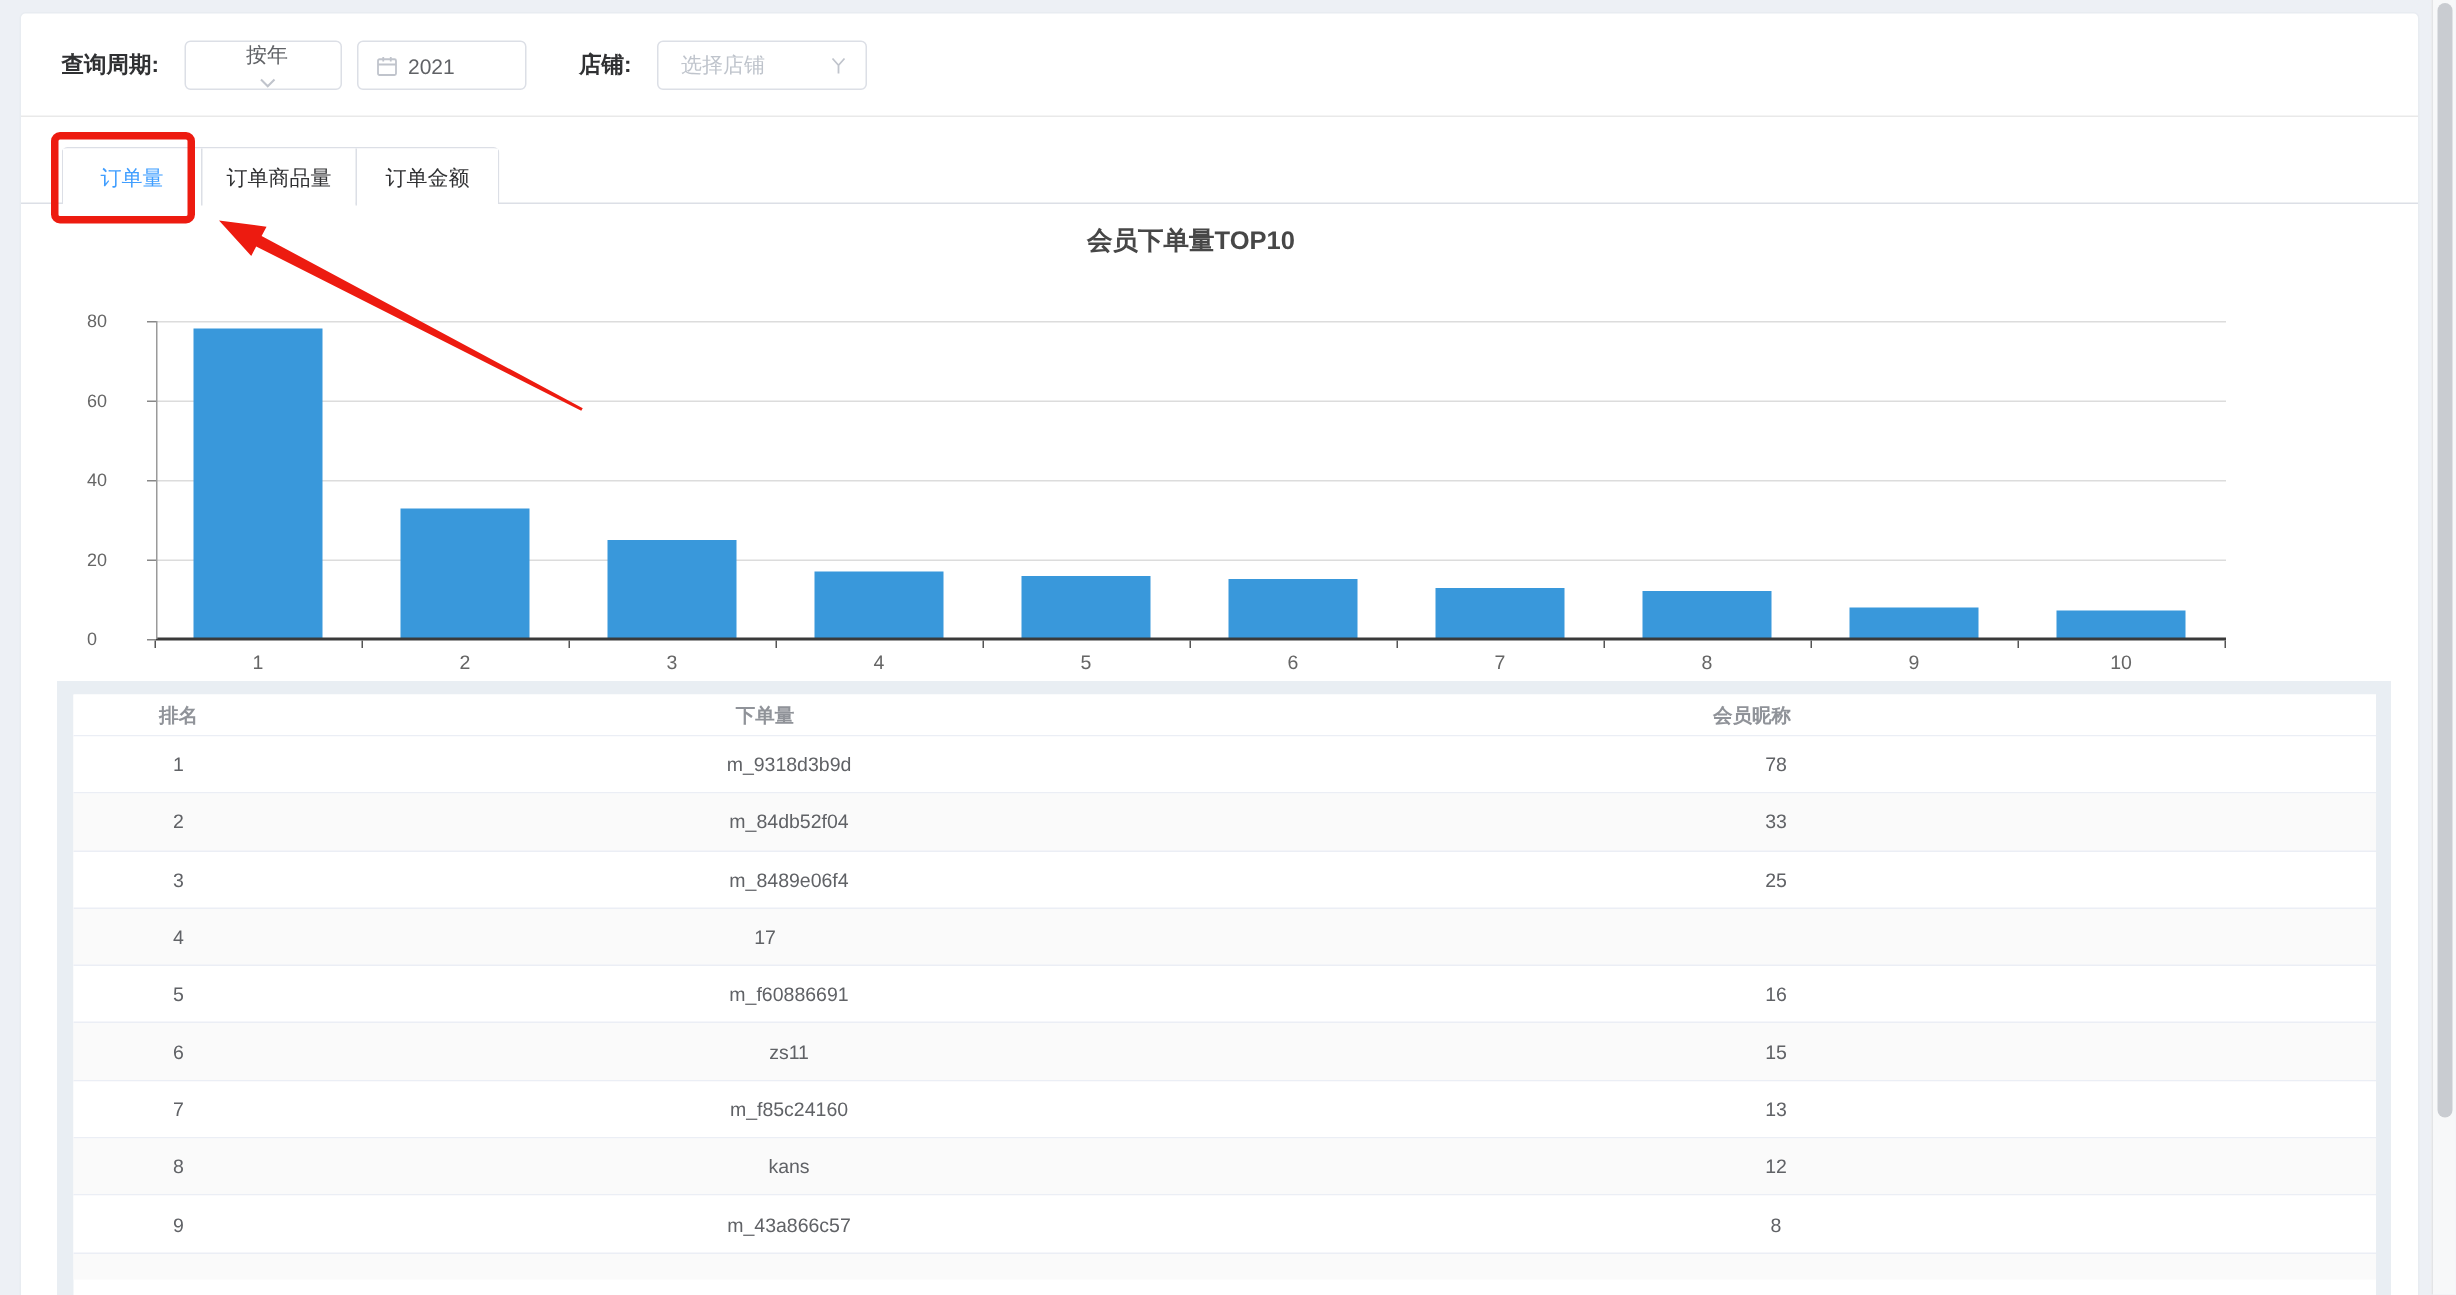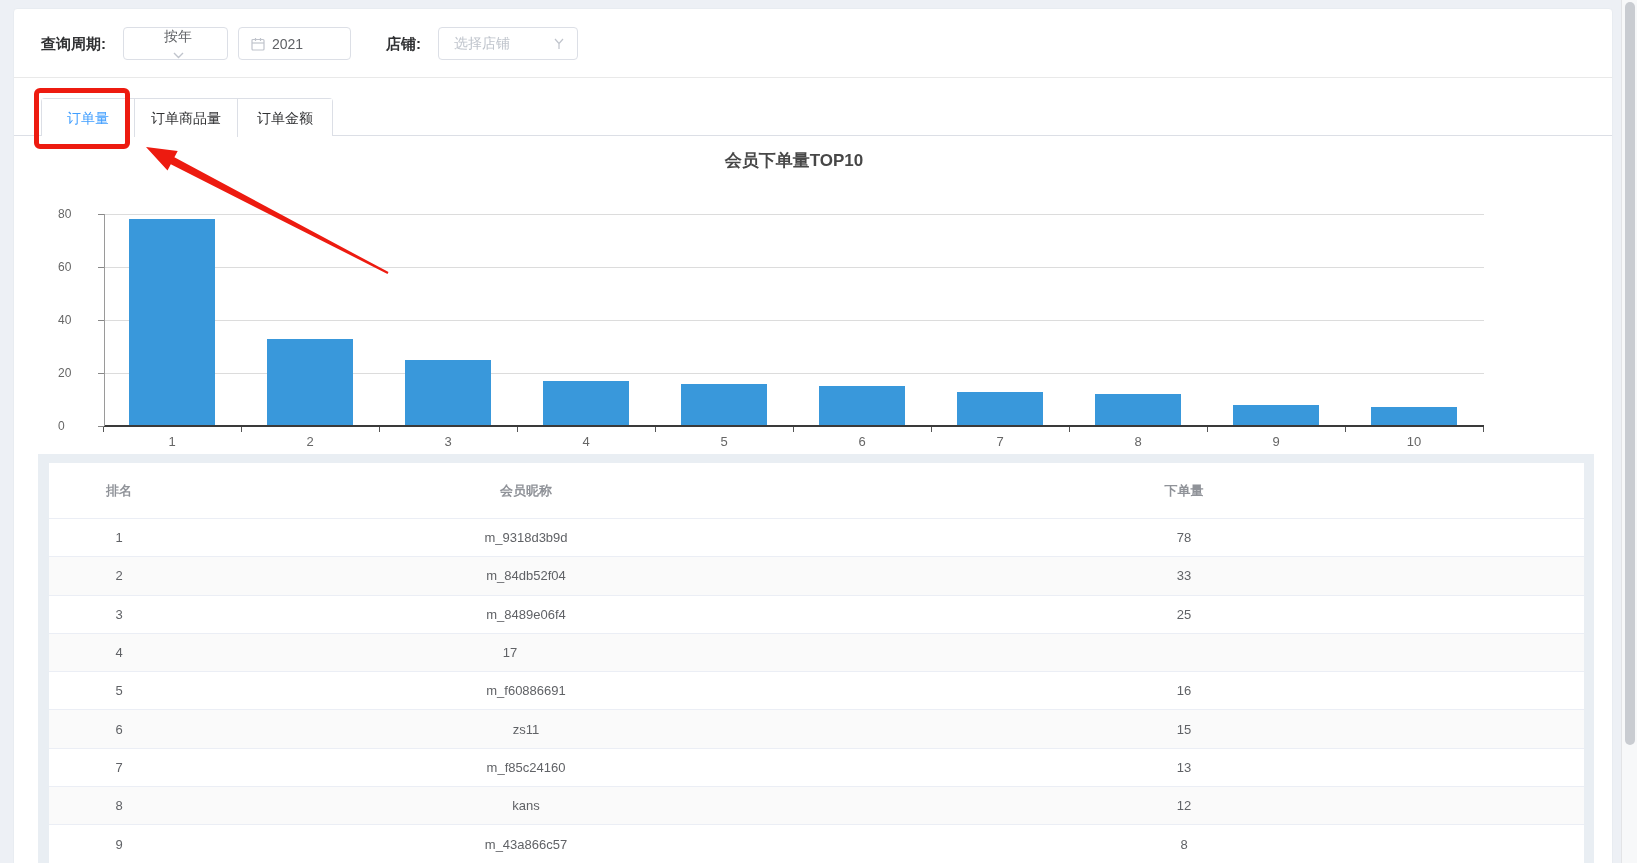--- a/index.html
+++ b/index.html
@@ -42,21 +42,21 @@
   .axis-y { position:absolute; width:1px; background:#9a9a9a; }
 
   
   .table-panel { position:absolute; left:24px; top:445px; width:1556px; height:436px;
     background:#E9EEF3; }
   .data-table { position:absolute; left:11px; top:9px; width:1535px; height:428px;
     background:#fff; font-size:13px; }
   .t-row { display:flex; width:100%; height:38.3px; border-bottom:1px solid #EBEEF5;
     align-items:center; background:#fff; }
   .t-row.stripe { background:#FAFAFA; }
-  .t-row.header { height:56px; color:#909399; font-weight:700; }
+  .t-row.header { height:28px; color:#909399; font-weight:700; }
   .t-cell { text-align:center; color:#606266; overflow:hidden; }
   .t-row.header .t-cell { color:#909399; }
   .c1 { width:140px; } .c2 { width:674px; } .c3 { width:642px; } .c4 { width:79px; }
   .t-row.partial { height:17px; border-bottom:none; }
 
   
   .annot-box { position:absolute; left:20px; top:79px; width:96px; height:61px;
     border:5px solid #ED1B10; border-radius:6px; z-index:5; pointer-events:none; }
   #annot-arrow { position:absolute; left:0; top:0; z-index:5; pointer-events:none; }
 
@@ -156,22 +156,22 @@
       <div class="xtick-dash" style="left: 1055px; top: 418px;"></div>
       <div class="xtick-dash" style="left: 1193px; top: 418px;"></div>
       <div class="xtick-dash" style="left: 1331px; top: 418px;"></div>
       <div class="xtick-dash" style="left: 1469px; top: 418px;"></div>
     </div>
 
   <div class="table-panel">
     <div class="data-table">
       <div class="t-row header">
         <div class="t-cell c1">排名</div>
+        <div class="t-cell c3">下单量</div>
         <div class="t-cell c2">会员昵称</div>
-        <div class="t-cell c3">下单量</div>
         <div class="t-cell c4"></div>
       </div>
       <div id="table-body">
           <div class="t-row">
             <div class="t-cell c1">1</div>
             <div class="t-cell c2">m_9318d3b9d</div>
             <div class="t-cell c3">78</div>
             <div class="t-cell c4"></div>
           </div>
           <div class="t-row stripe">

